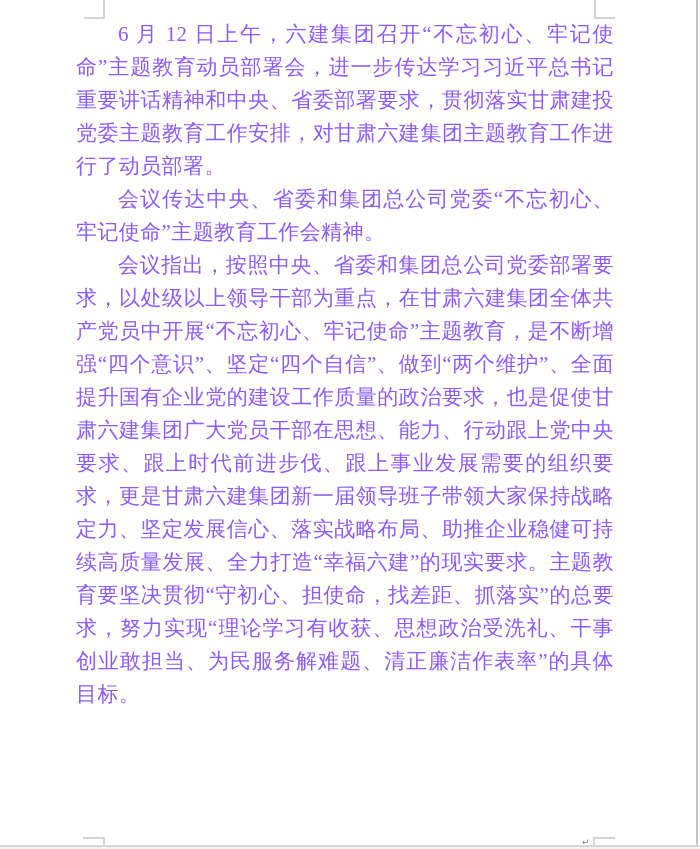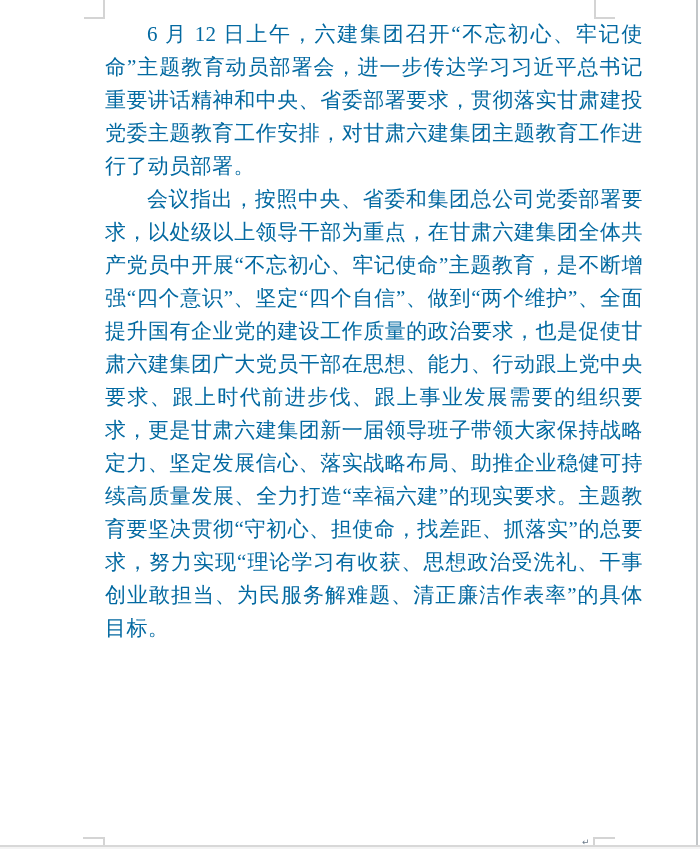--- a/index.html
+++ b/index.html
@@ -10,23 +10,23 @@
     font-family: "Liberation Serif", "DejaVu Serif", serif;
   }
   .page {
     position: relative;
     width: 700px; height: 849px;
     background: #ffffff;
   }
   
   .text-area {
     position: absolute;
-    left: 105px; top: 18px;
+    left: 76px; top: 18px;
     width: 538px;
-    color: #0369a1;
+    color: #8b5cf6;
     font-size: 21px;
     line-height: 33px;
     letter-spacing: 0.4px;
     text-align: justify;
     text-justify: inter-ideograph;
     cursor: text;
   }
   .text-area p {
     text-indent: 2em;
     margin: 0;
@@ -86,20 +86,21 @@
   <div class="mark m-bl-h"></div>
   <div class="mark m-bl-v"></div>
   <div class="mark m-br-h"></div>
   <div class="mark m-br-v"></div>
 
   <div class="text-area">
 
       <p class="para">6 月 12 日上午，六建集团召开“不忘初心、牢记使命”主题教育动员部署会，进一步传达学习习近平总书记重要讲话精神和中央、省委部署要求，贯彻落实甘肃建投党委主题教育工作安排，对甘肃六建集团主题教育工作进行了动员部署。</p>
 
 
+      <p class="para">会议传达中央、省委和集团总公司党委“不忘初心、牢记使命”主题教育工作会精神。</p>
 
       <p class="para">会议指出，按照中央、省委和集团总公司党委部署要求，以处级以上领导干部为重点，在甘肃六建集团全体共产党员中开展“不忘初心、牢记使命”主题教育，是不断增强“四个意识”、坚定“四个自信”、做到“两个维护”、全面提升国有企业党的建设工作质量的政治要求，也是促使甘肃六建集团广大党员干部在思想、能力、行动跟上党中央要求、跟上时代前进步伐、跟上事业发展需要的组织要求，更是甘肃六建集团新一届领导班子带领大家保持战略定力、坚定发展信心、落实战略布局、助推企业稳健可持续高质量发展、全力打造“幸福六建”的现实要求。主题教育要坚决贯彻“守初心、担使命，找差距、抓落实”的总要求，努力实现“理论学习有收获、思想政治受洗礼、干事创业敢担当、为民服务解难题、清正廉洁作表率”的具体目标。</p>
     </div>
 
   <div class="pilcrow">↵</div>
 
   <div class="edge-right"></div>
   <div class="edge-bottom"></div>
   <div class="below-page"></div>
 

